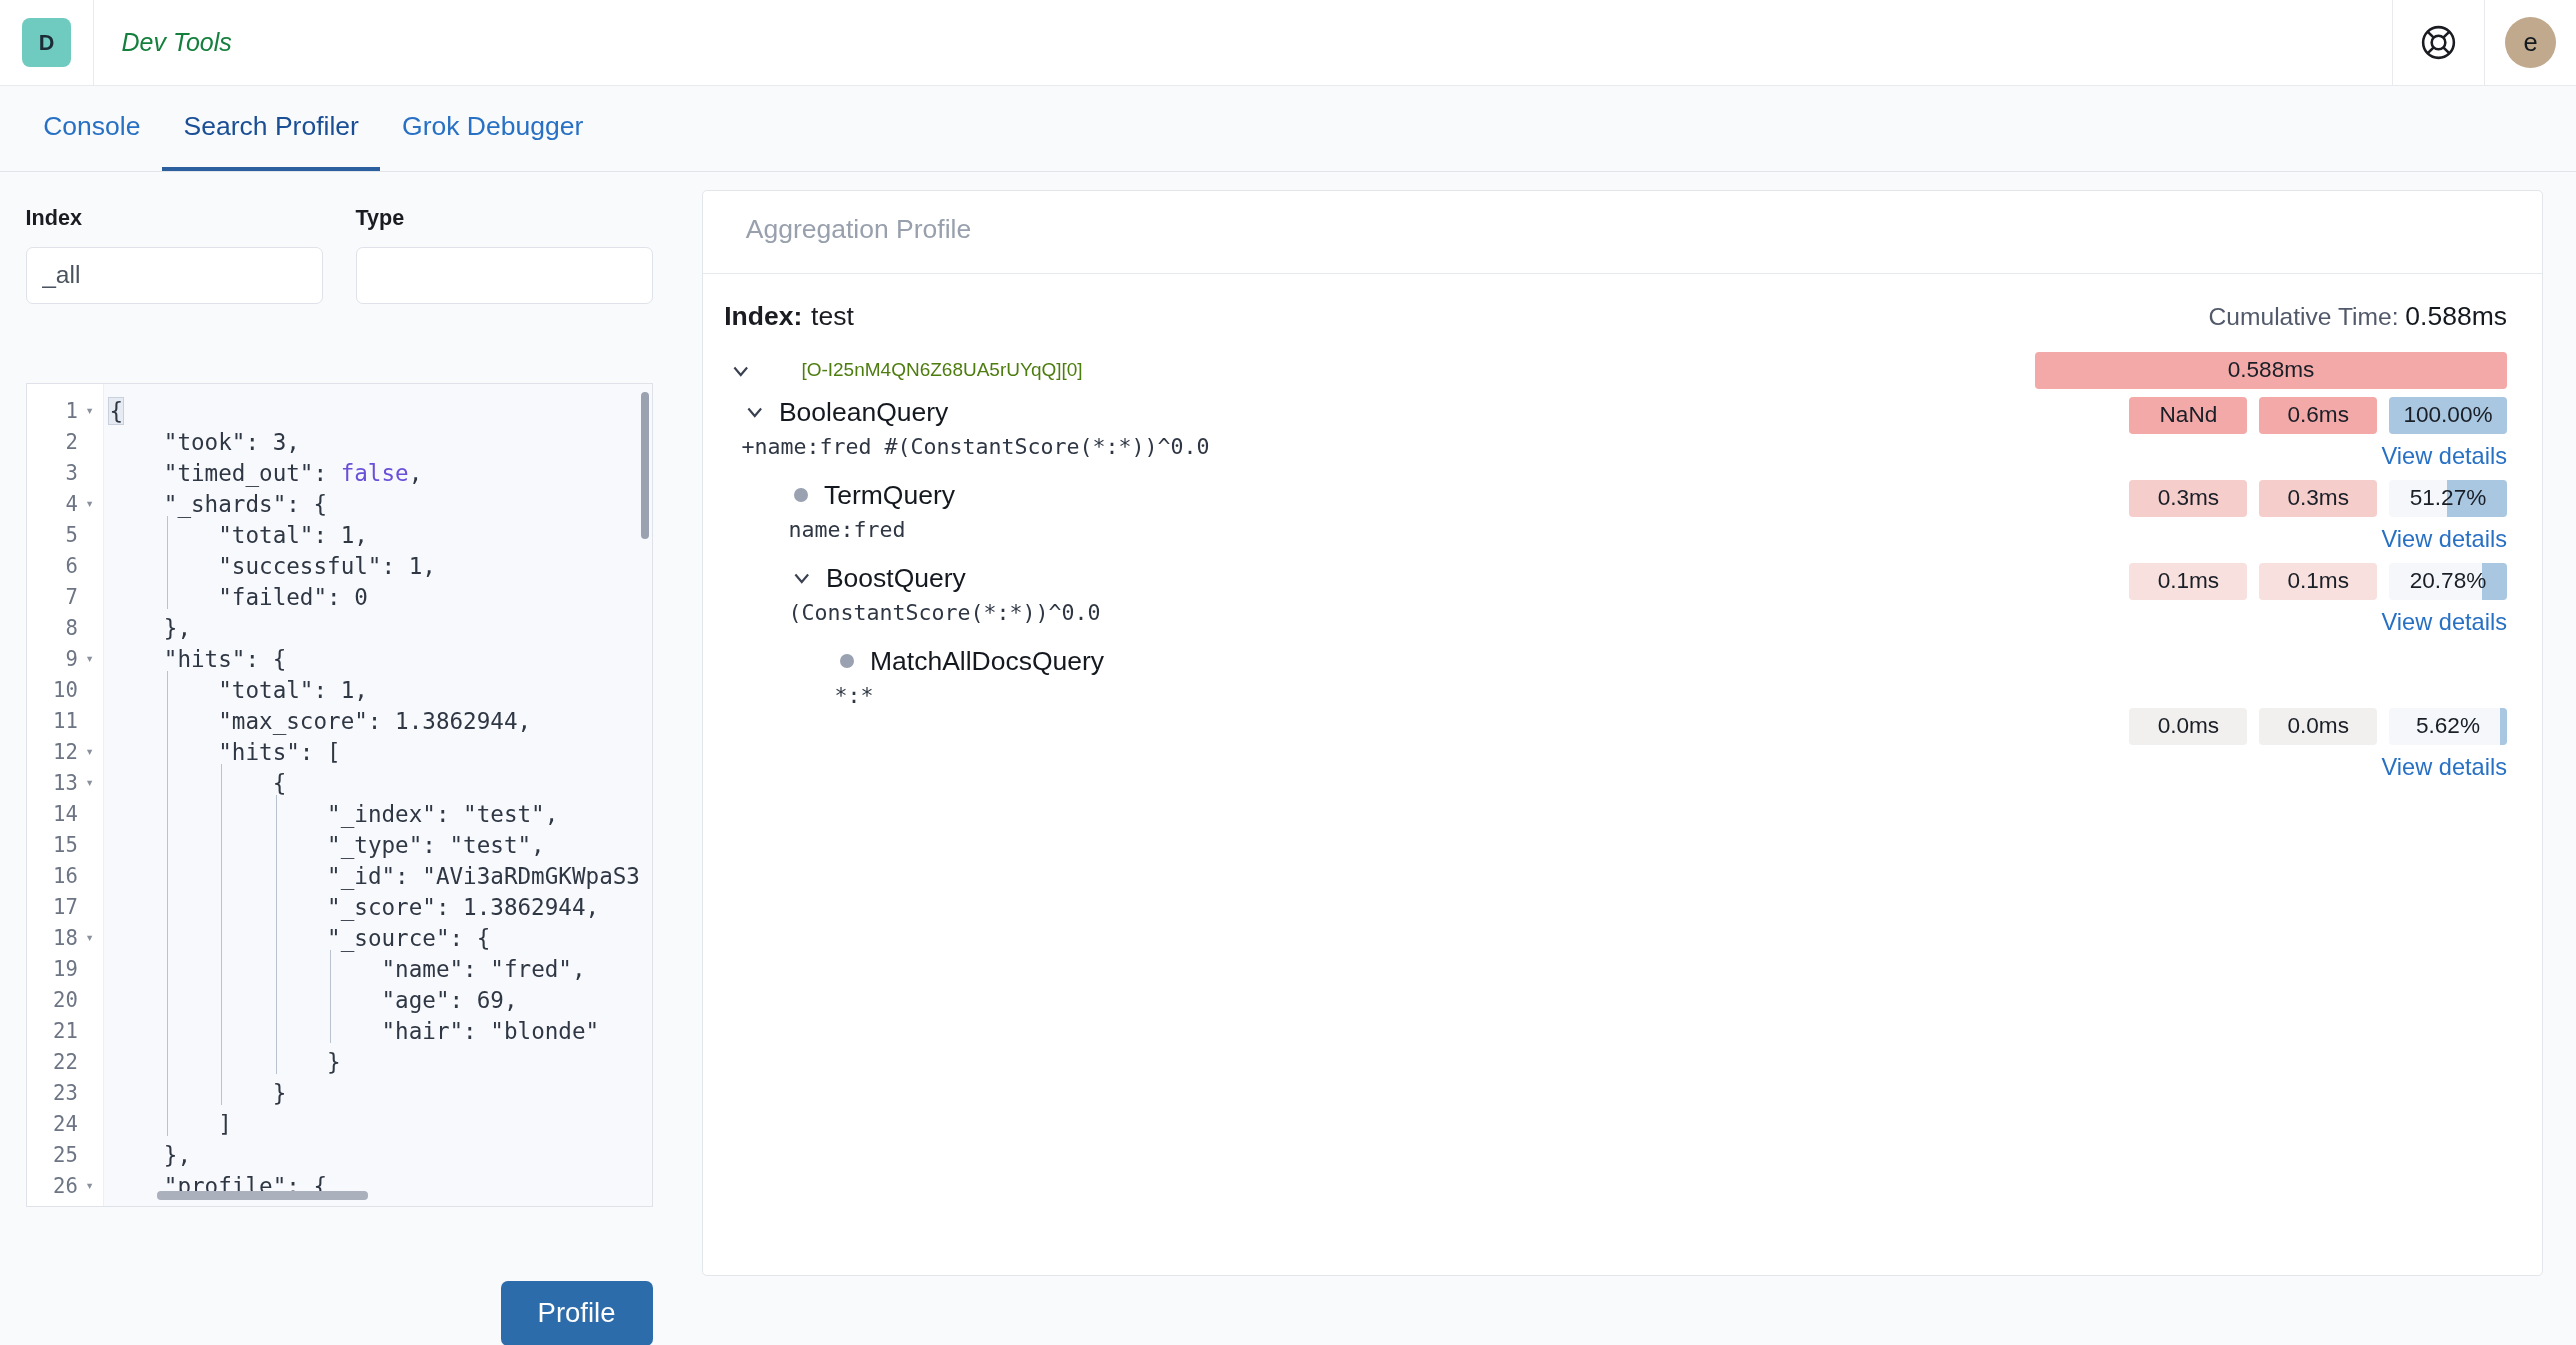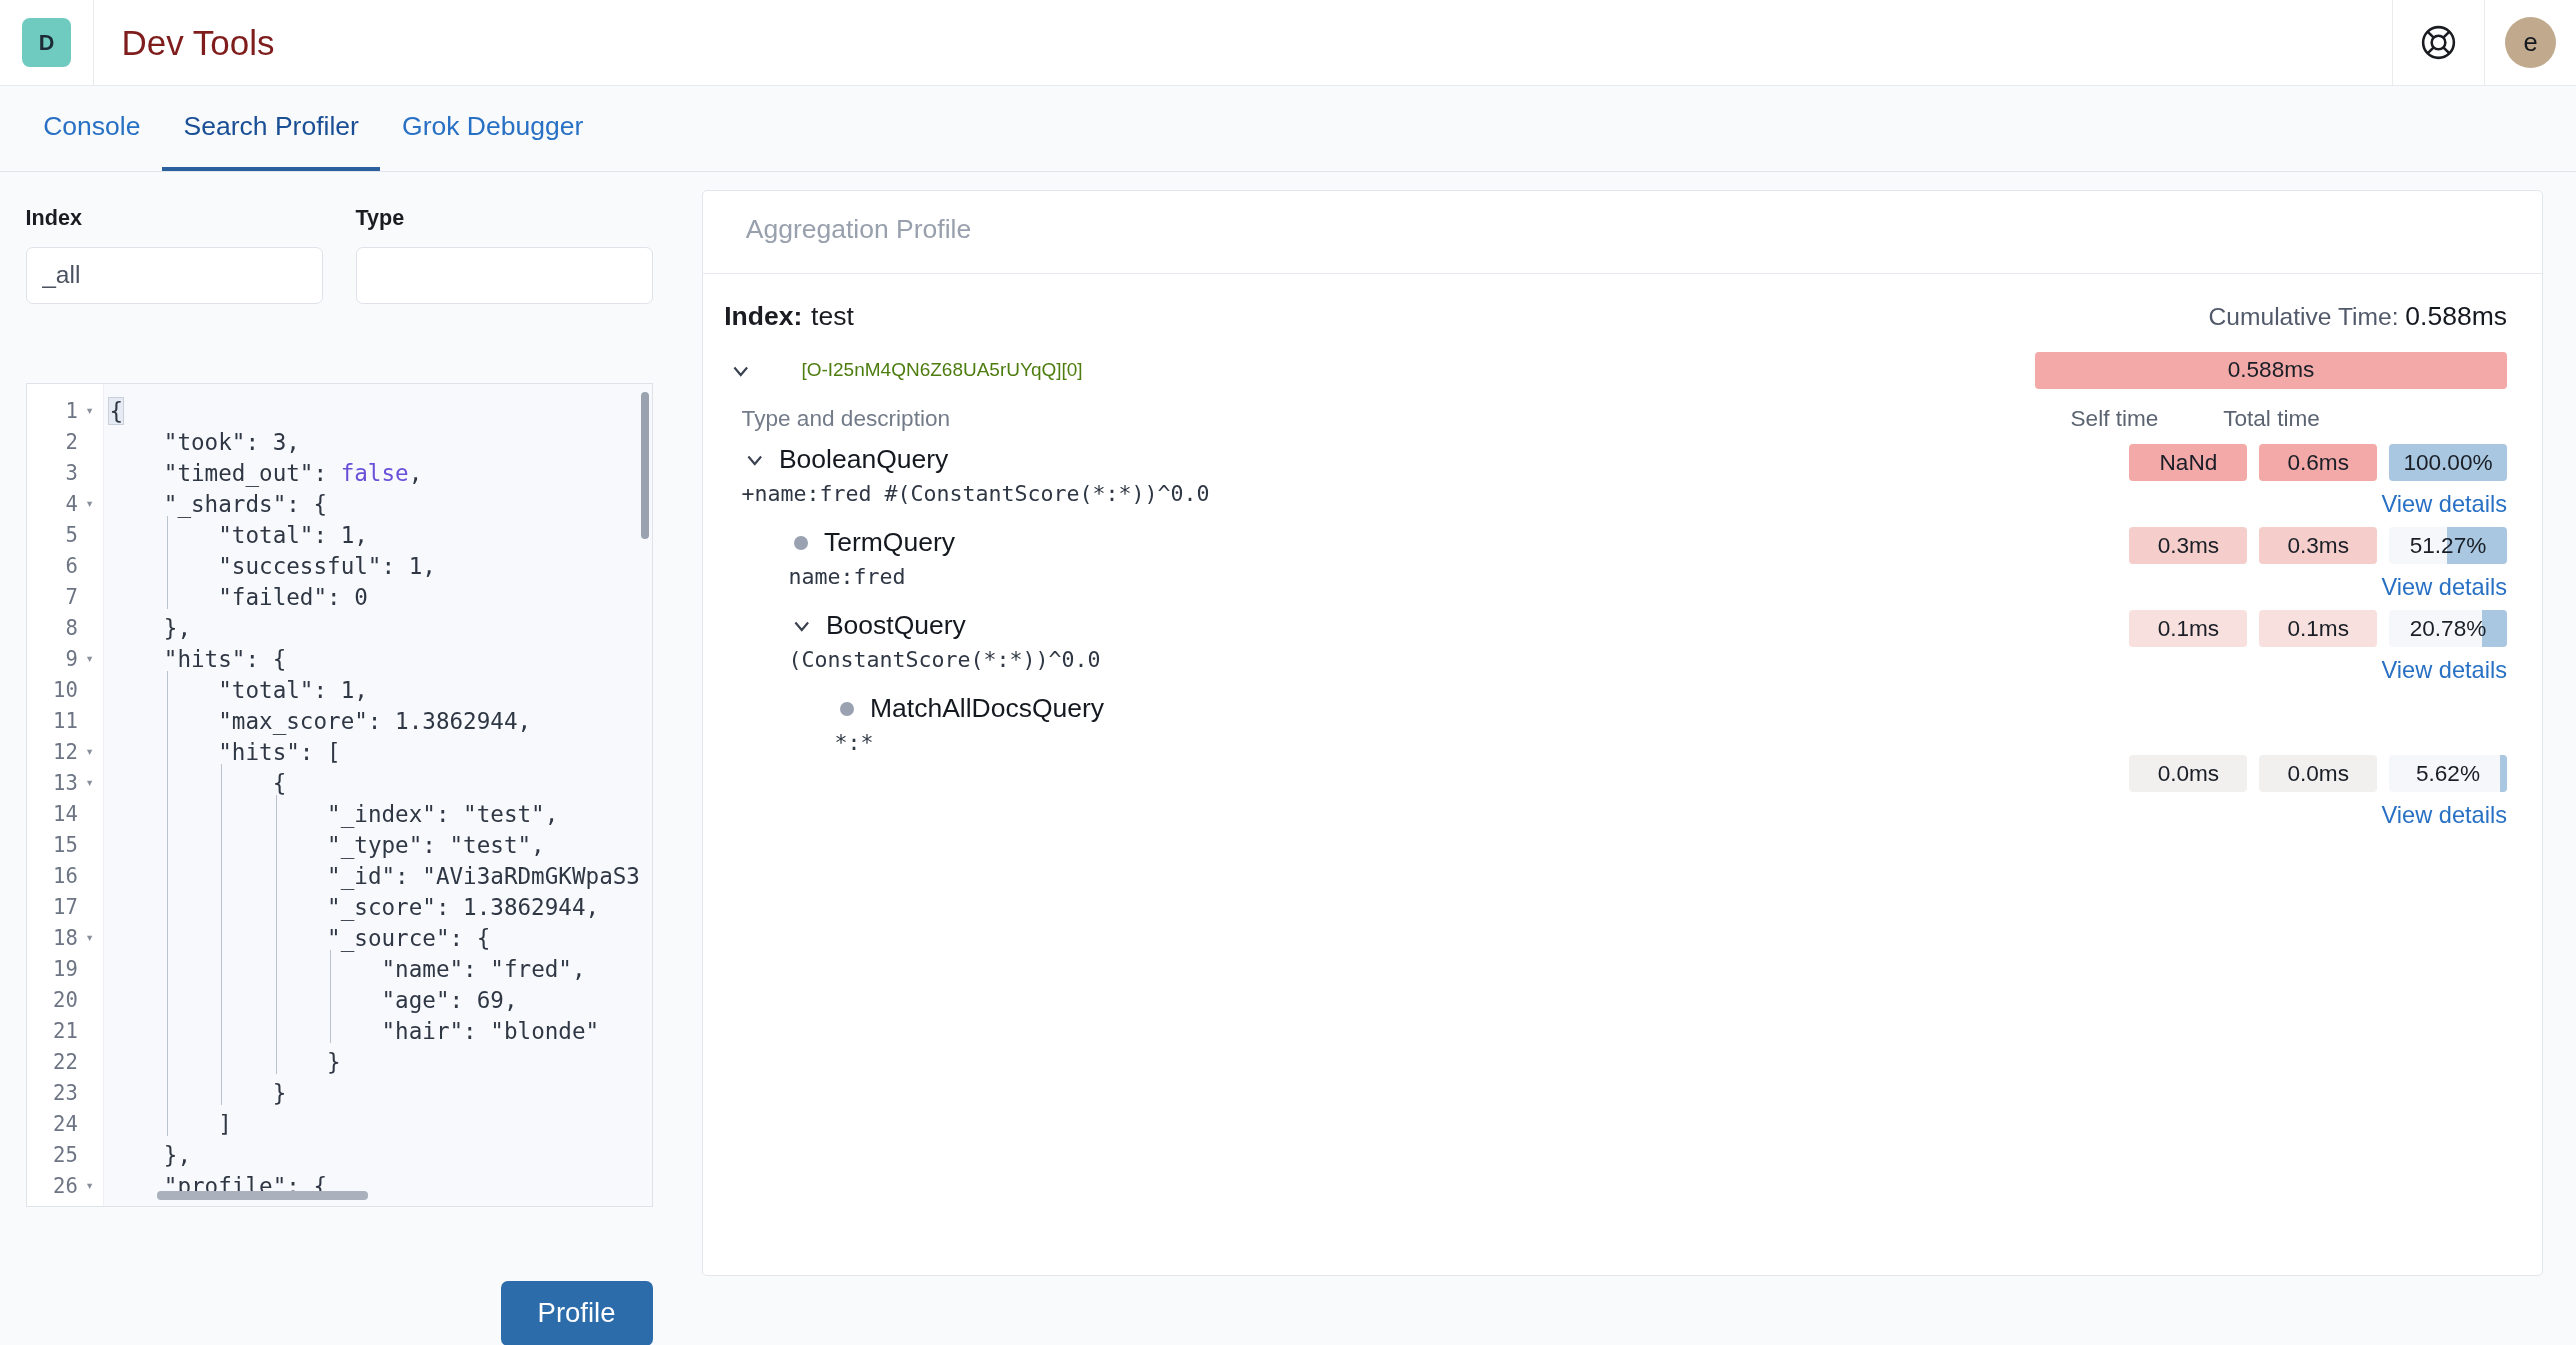--- a/index.html
+++ b/index.html
@@ -29,22 +29,23 @@
     border-radius: 7.9px;
     background: #6fcbc0;
     color: #1c2b36;
     font-size: 21.6px; font-weight: 700;
     display: flex; align-items: center; justify-content: center;
   }
   .app-title {
     flex: 1;
     display: flex; align-items: center;
     padding-left: 27.5px;
-    font-size: 35px;
-    color: #7f1d1d;
+    font-size: 25px;
+    color: #15803d;
+    font-style: italic;
   }
   .header-icon-cell {
     width: 92px;
     display: flex; align-items: center; justify-content: center;
     border-left: 1px solid #e8eaee;
   }
   .help-icon { width: 41px; height: 41px; }
   .avatar {
     width: 51px; height: 51px; border-radius: 50%;
     background: #c0a98c;
@@ -525,28 +526,20 @@
       </div>
 
       <div class="shard-row">
         <svg class="chev" viewBox="0 0 24 24" fill="none" stroke="#3a4150" stroke-width="2">
           <polyline points="6,9 12,16 18,9"></polyline>
         </svg>
         <span class="shard-id">[O-I25nM4QN6Z68UA5rUYqQ][0]</span>
         <div class="shard-bar">0.588ms</div>
       </div>
 
-      <div class="col-head">
-        <span class="desc">Type and description</span>
-        <span class="spacer">
-          <span class="ch">Self time</span>
-          <span class="ch">Total time</span>
-          <span class="ch pct"></span>
-        </span>
-      </div>
 
       <div id="query-tree">
           <div class="qrow">
             <div class="qleft">
               <div class="qline">
                 <svg class="chev" viewBox="0 0 24 24" fill="none" stroke="#3a4150" stroke-width="2">
                   <polyline points="6,9 12,16 18,9"></polyline>
                 </svg>
                 <span class="qtitle">BooleanQuery</span>
               </div>

